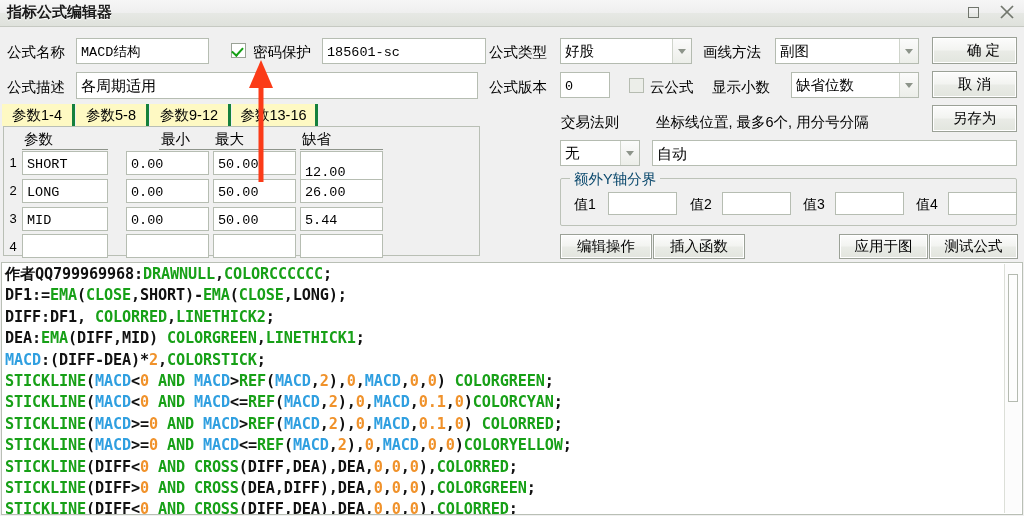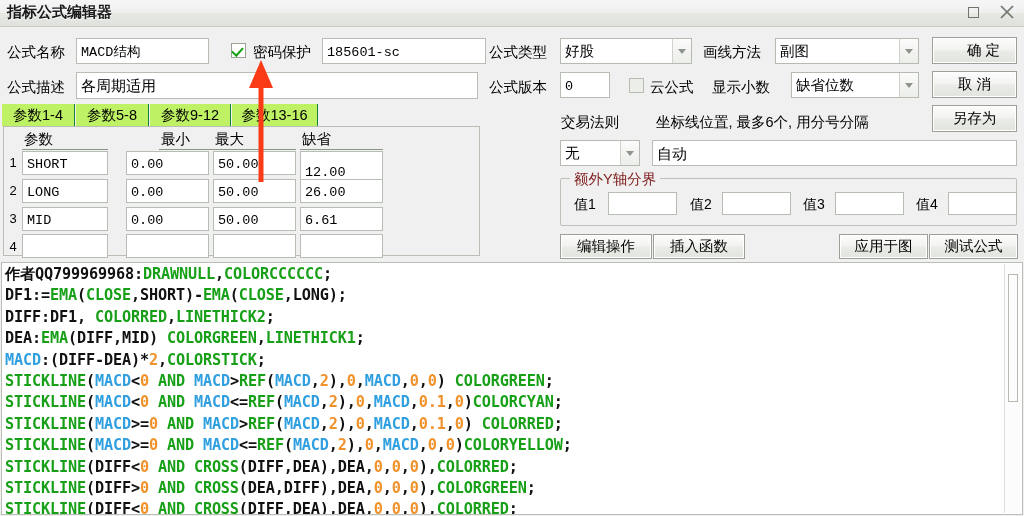--- a/index.html
+++ b/index.html
@@ -101,22 +101,22 @@
     transform: rotate(42deg);
   }
   .cbx.dim { background: #eceee9; border-color: #b6bcb1; }
 
   
   .tabstrip {
     position: absolute; left: 2px; top: 104px; width: 478px; height: 22px;
   }
   .tab {
     position: absolute; top: 0; height: 22px;
-    background: #bef264;
-    border-right: 1px solid #15803d;
+    background: #fef9c3;
+    border-right: 3px solid #15803d;
     display: flex; align-items: center; justify-content: center;
     font-size: 14.5px; color: #000; white-space: nowrap;
   }
   .tab.active { font-weight: normal; }
 
   
   .panel {
     position: absolute;
     border: 1px solid #b9bfb5;
     background: #f0f0f0;
@@ -135,21 +135,21 @@
 
   
   .groupbox {
     position: absolute;
     border: 1px solid #bcc2b8;
     border-radius: 2px;
   }
   .groupbox-title {
     position: absolute;
     background: #f0f0f0;
-    font-size: 14.5px; color: #7f1d1d;
+    font-size: 14.5px; color: #0c4a6e;
     padding: 0 4px;
     white-space: nowrap;
   }
 
   
   .editor {
     position: absolute; left: 1px; top: 262px; width: 1022px; height: 253px;
     background: #fff;
     border: 1px solid #b9bfb5;
     overflow: hidden;
@@ -270,21 +270,21 @@
     <div class="rownum" style="left:3px;top:56px;">2</div>
     <div class="fld mono" style="left:18px;top:52px;width:86px;height:24px;">LONG</div>
     <div class="fld mono" style="left:122px;top:52px;width:83px;height:24px;">0.00</div>
     <div class="fld mono" style="left:209px;top:52px;width:83px;height:24px;">50.00</div>
     <div class="fld mono" style="left:296px;top:52px;width:83px;height:24px;">26.00</div>
 
     <div class="rownum" style="left:3px;top:84px;">3</div>
     <div class="fld mono" style="left:18px;top:80px;width:86px;height:24px;">MID</div>
     <div class="fld mono" style="left:122px;top:80px;width:83px;height:24px;">0.00</div>
     <div class="fld mono" style="left:209px;top:80px;width:83px;height:24px;">50.00</div>
-    <div class="fld mono" style="left:296px;top:80px;width:83px;height:24px;">6.61</div>
+    <div class="fld mono" style="left:296px;top:80px;width:83px;height:24px;">5.44</div>
 
     <div class="rownum" style="left:3px;top:112px;">4</div>
     <div class="fld mono" style="left:18px;top:107px;width:86px;height:24px;"></div>
     <div class="fld mono" style="left:122px;top:107px;width:83px;height:24px;"></div>
     <div class="fld mono" style="left:209px;top:107px;width:83px;height:24px;"></div>
     <div class="fld mono" style="left:296px;top:107px;width:83px;height:24px;"></div>
   </div>
 
   <div class="lbl" style="position:absolute;left:561px;top:113px;">交易法则</div>
   <div class="lbl" style="position:absolute;left:656px;top:113px;">坐标线位置, 最多6个, 用分号分隔</div>

